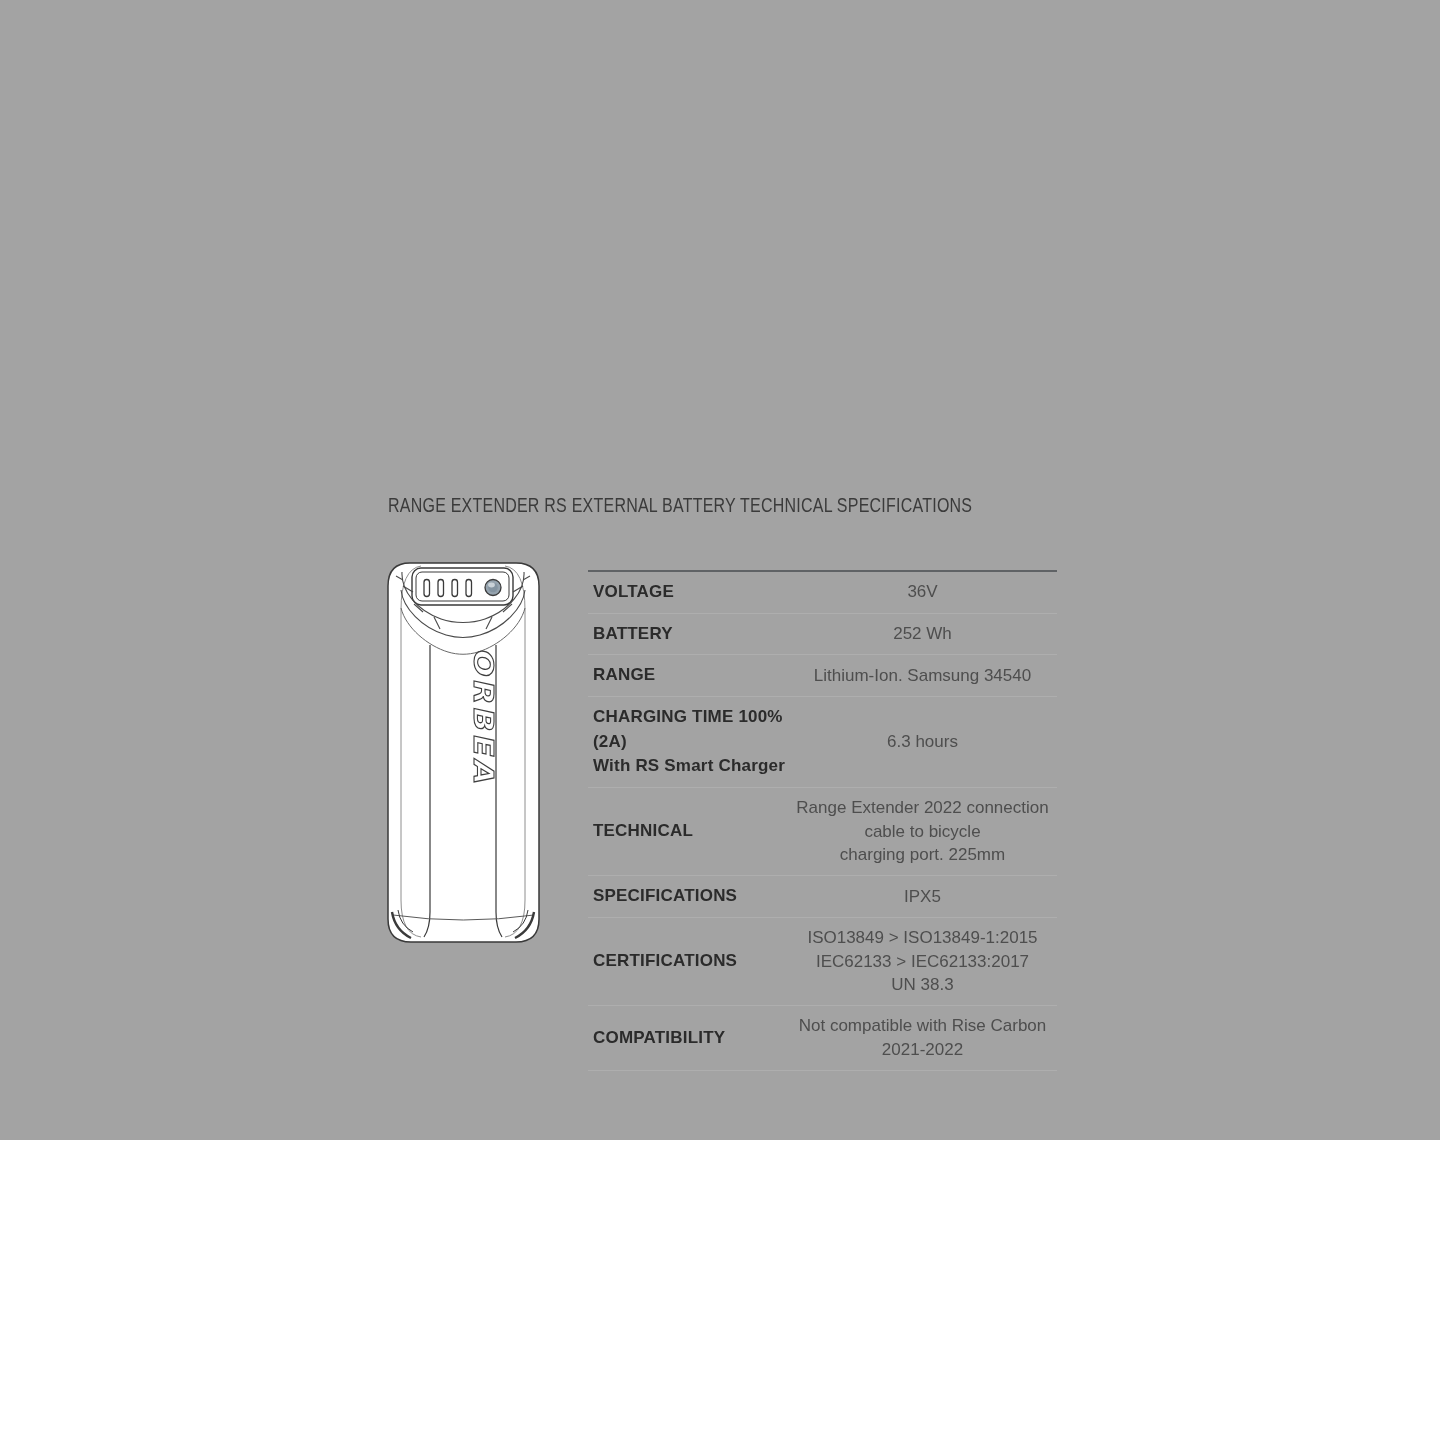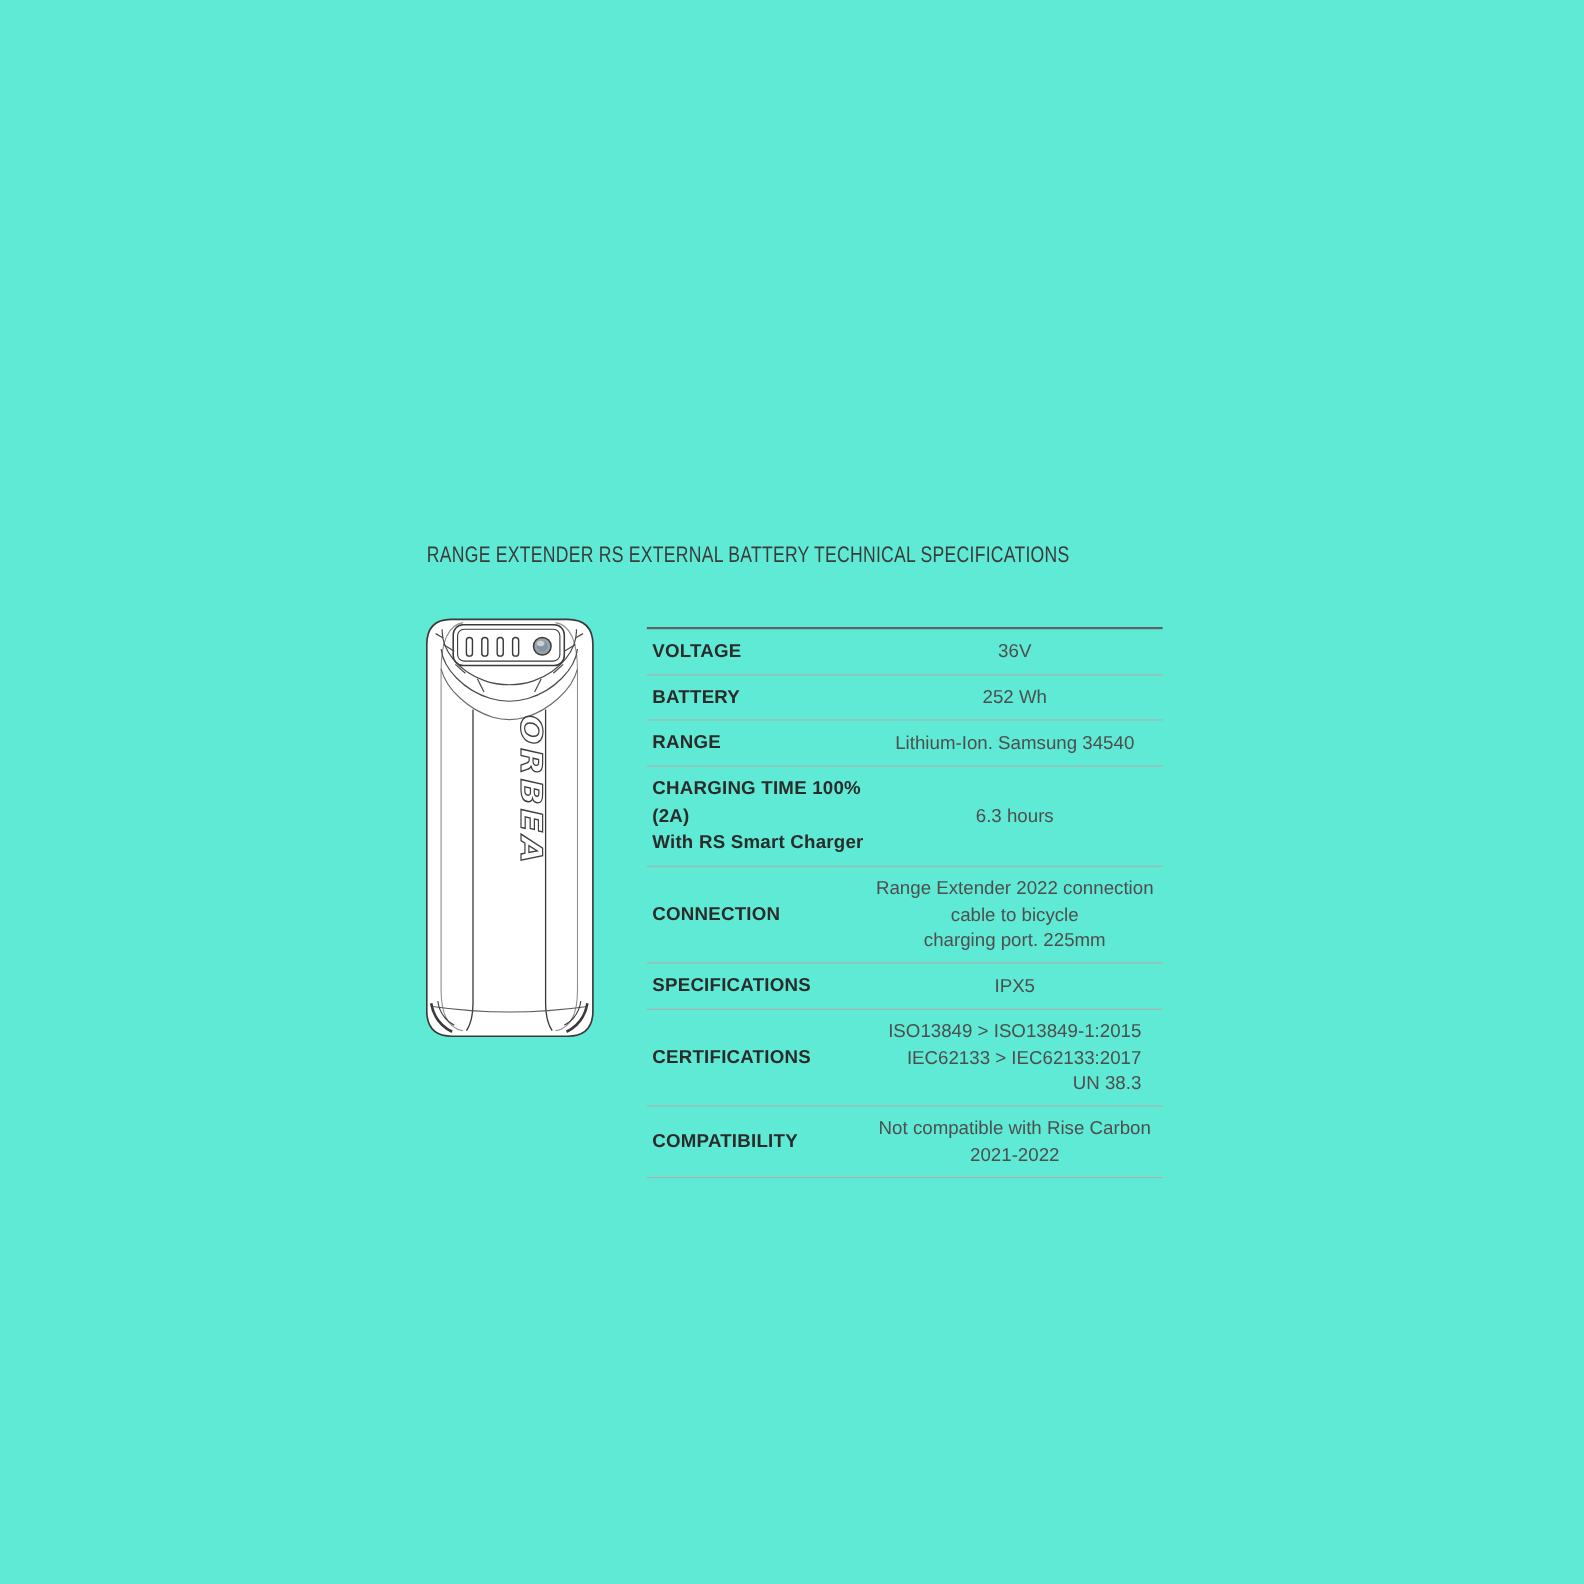--- a/index.html
+++ b/index.html
@@ -1,20 +1,20 @@
 <!DOCTYPE html>
 <html><head>
 <meta charset="utf-8">
 <style>
   html, body { margin: 0; padding: 0; background: #ffffff; }
   .canvas {
     position: relative;
     width: 1440px;
-    height: 1440px;
-    background: #5eead4;
+    height: 1140px;
+    background: #a3a3a3;
     font-family: "Liberation Sans", sans-serif;
     overflow: hidden;
   }
 
   
   .title {
     position: absolute;
     left: 388px;
     top: 493px;
     margin: 0;
@@ -61,21 +61,21 @@
     line-height: 1.45;
   }
   .val {
     flex: 1;
     text-align: center;
     color: #4e4e4e;
     line-height: 1.4;
   }
   .val.left .vin {
     display: inline-block;
-    text-align: right;
+    text-align: center;
   }
 </style>
 </head>
 <body>
 
 <div class="canvas">
 
   <h1 class="title">RANGE EXTENDER RS EXTERNAL BATTERY TECHNICAL SPECIFICATIONS</h1>
 
   <div class="figure">
@@ -176,21 +176,21 @@
           <div>With RS Smart Charger</div>
         </div>
         <div class="val">
           <div class="vin">
             <div>6.3 hours</div>
           </div>
         </div>
       </div>
       <div class="row">
         <div class="lab">
-          <div>CONNECTION</div>
+          <div>TECHNICAL</div>
         </div>
         <div class="val">
           <div class="vin">
             <div>Range Extender 2022 connection cable to bicycle</div>
             <div>charging port. 225mm</div>
           </div>
         </div>
       </div>
       <div class="row">
         <div class="lab">

